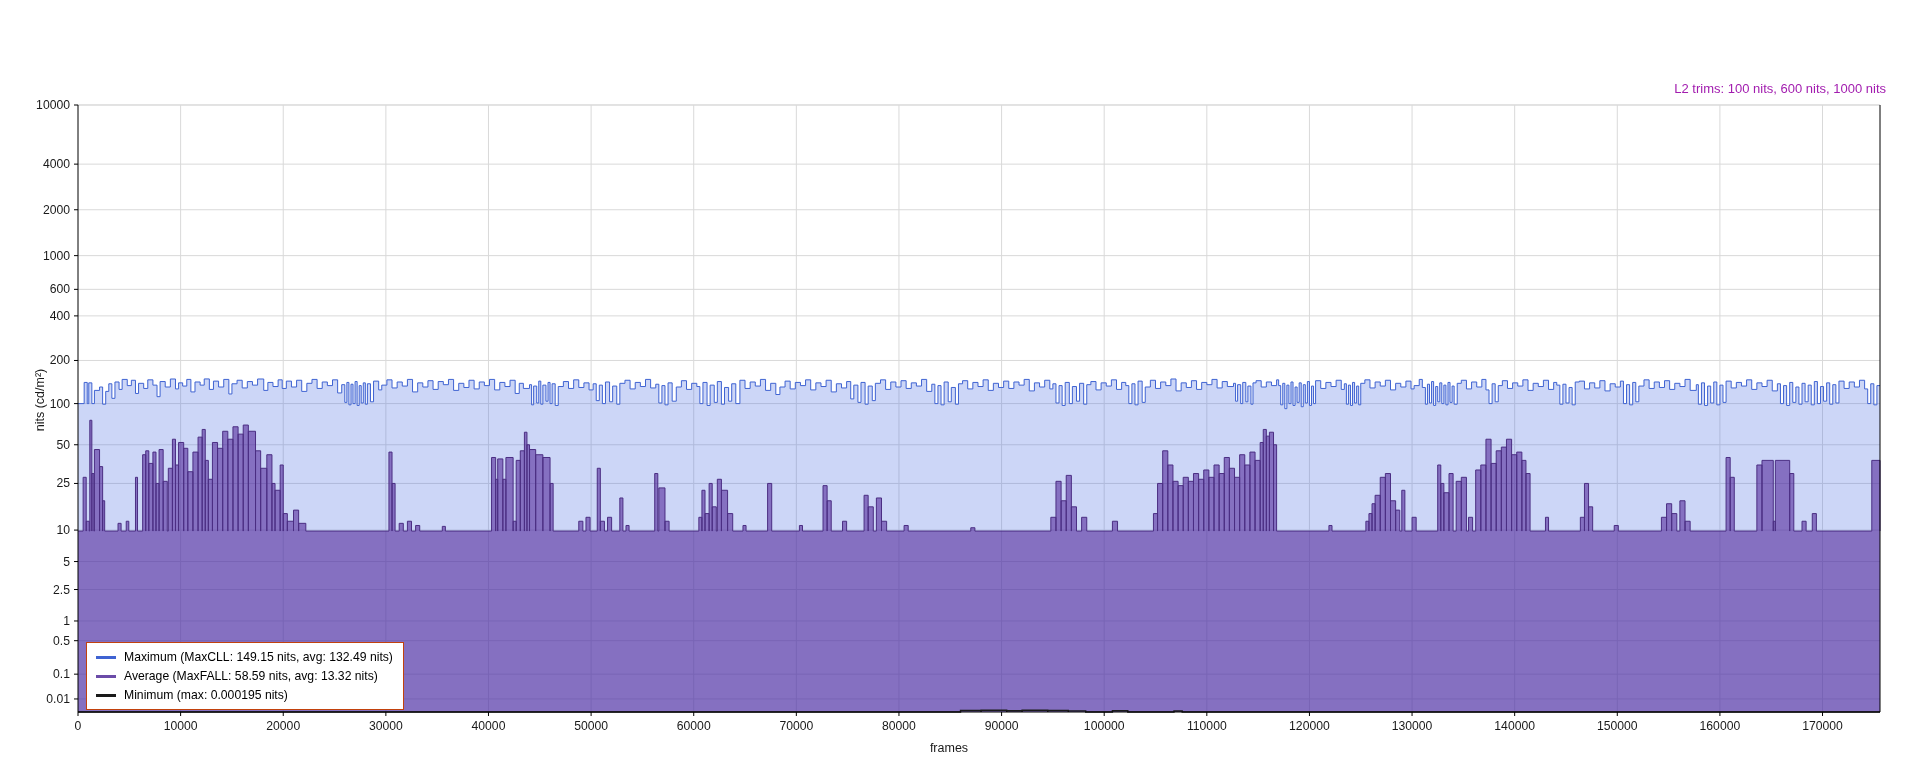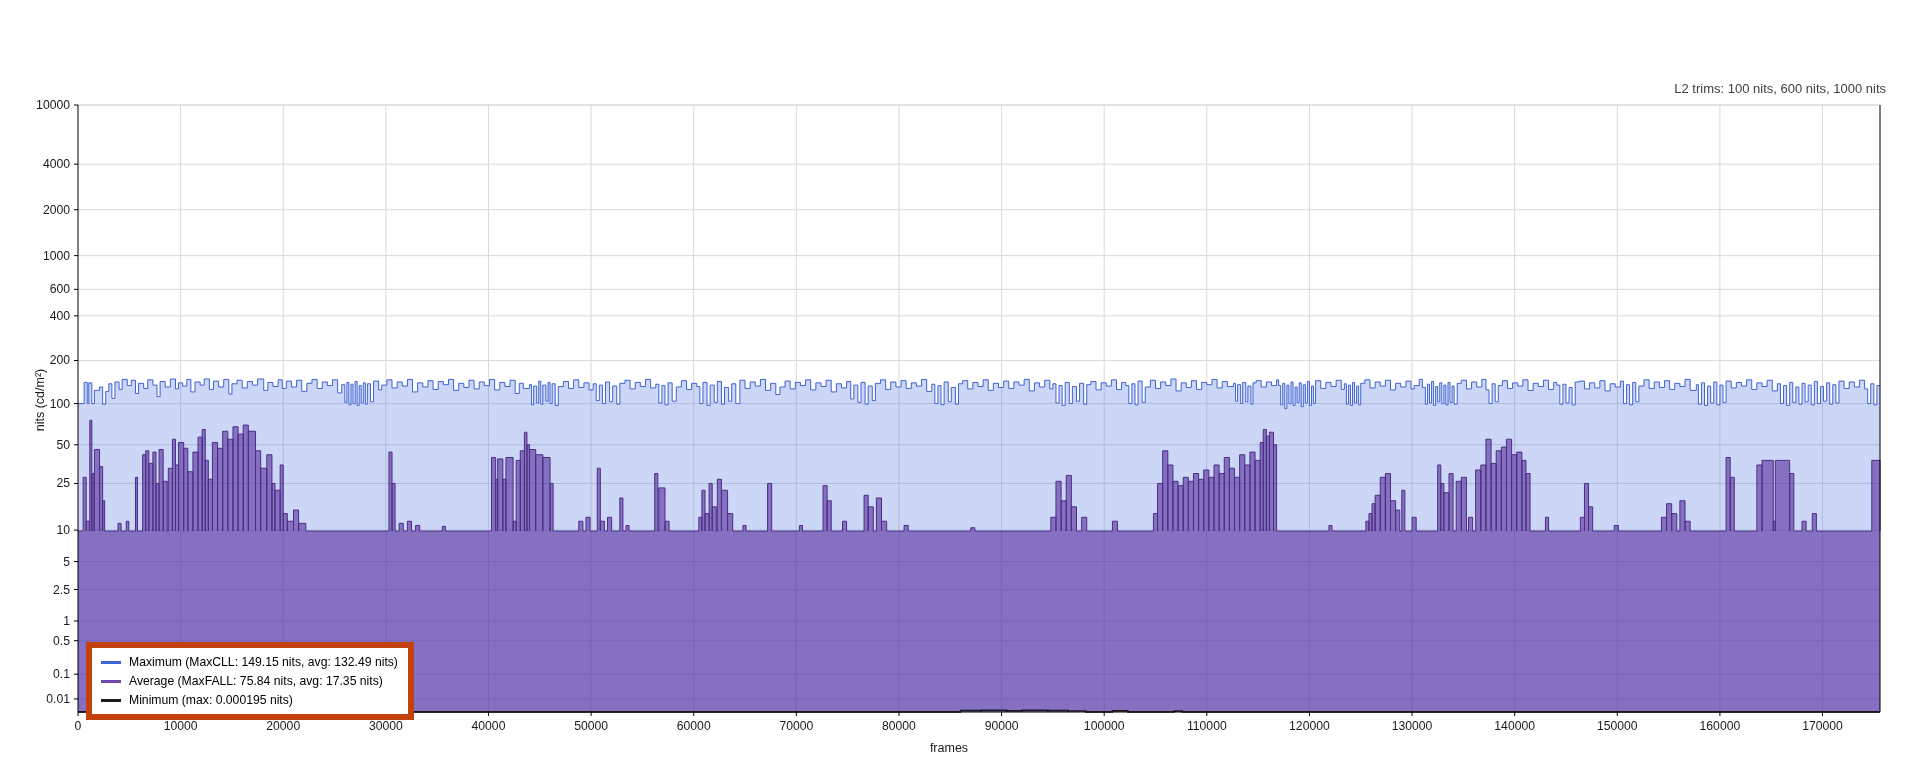--- a/index.html
+++ b/index.html
@@ -1,23 +1,23 @@
 <!DOCTYPE html>
 <html><head>
 <meta charset="utf-8">
 <title>Luminance plot</title>
 <style>
   html,body{margin:0;padding:0;background:#ffffff;}
   body{width:1920px;height:768px;overflow:hidden;font-family:"Liberation Sans",sans-serif;color:#000;}
   .stage{position:relative;width:1920px;height:768px;background:#fff;}
-  .annot{position:absolute;top:81px;right:34px;font-size:13px;color:#404040;white-space:nowrap;}
+  .annot{position:absolute;top:81px;right:34px;font-size:13px;color:#a21caf;white-space:nowrap;}
   .xlabel{position:absolute;left:949px;top:741px;transform:translateX(-50%);font-size:12.5px;color:#1a1a1a;}
   .ylabel{position:absolute;left:40px;top:400px;transform:translate(-50%,-50%) rotate(-90deg);font-size:12.5px;color:#1a1a1a;white-space:nowrap;}
   svg{position:absolute;left:0;top:0;}
-  .legend{position:absolute;left:86px;top:642px;background:#ffffff;border:6px solid #c2410c;
+  .legend{position:absolute;left:86px;top:642px;background:#ffffff;border:1px solid #c2410c;
           padding:6px 10px 6px 9px;display:flex;flex-direction:column;gap:3px;z-index:5;}
   .legend-row{display:flex;align-items:center;gap:8px;height:16px;}
   .legend-swatch{width:20px;height:0;border-top-width:3px;border-top-style:solid;flex:0 0 auto;}
   .legend-label{font-size:12.2px;color:#000;white-space:nowrap;line-height:16px;}
 </style>
 </head>
 <body>
 
 <div class="stage">
   <svg id="plot" width="1920" height="768">
@@ -140,20 +140,20 @@
   <div class="xlabel">frames</div>
   <div class="ylabel">nits (cd/m²)</div>
 
   <div class="legend">
     <div class="legend-row">
       <span class="legend-swatch" style="border-top-color:#3F63D2;"></span>
       <span class="legend-label">Maximum (MaxCLL: 149.15 nits, avg: 132.49 nits)</span>
     </div>
     <div class="legend-row">
       <span class="legend-swatch" style="border-top-color:#6B4BA8;"></span>
-      <span class="legend-label">Average (MaxFALL: 75.84 nits, avg: 17.35 nits)</span>
+      <span class="legend-label">Average (MaxFALL: 58.59 nits, avg: 13.32 nits)</span>
     </div>
     <div class="legend-row">
       <span class="legend-swatch" style="border-top-color:#1a1a1a;"></span>
       <span class="legend-label">Minimum (max: 0.000195 nits)</span>
     </div>
   </div>
 </div>
 
 </body></html>

